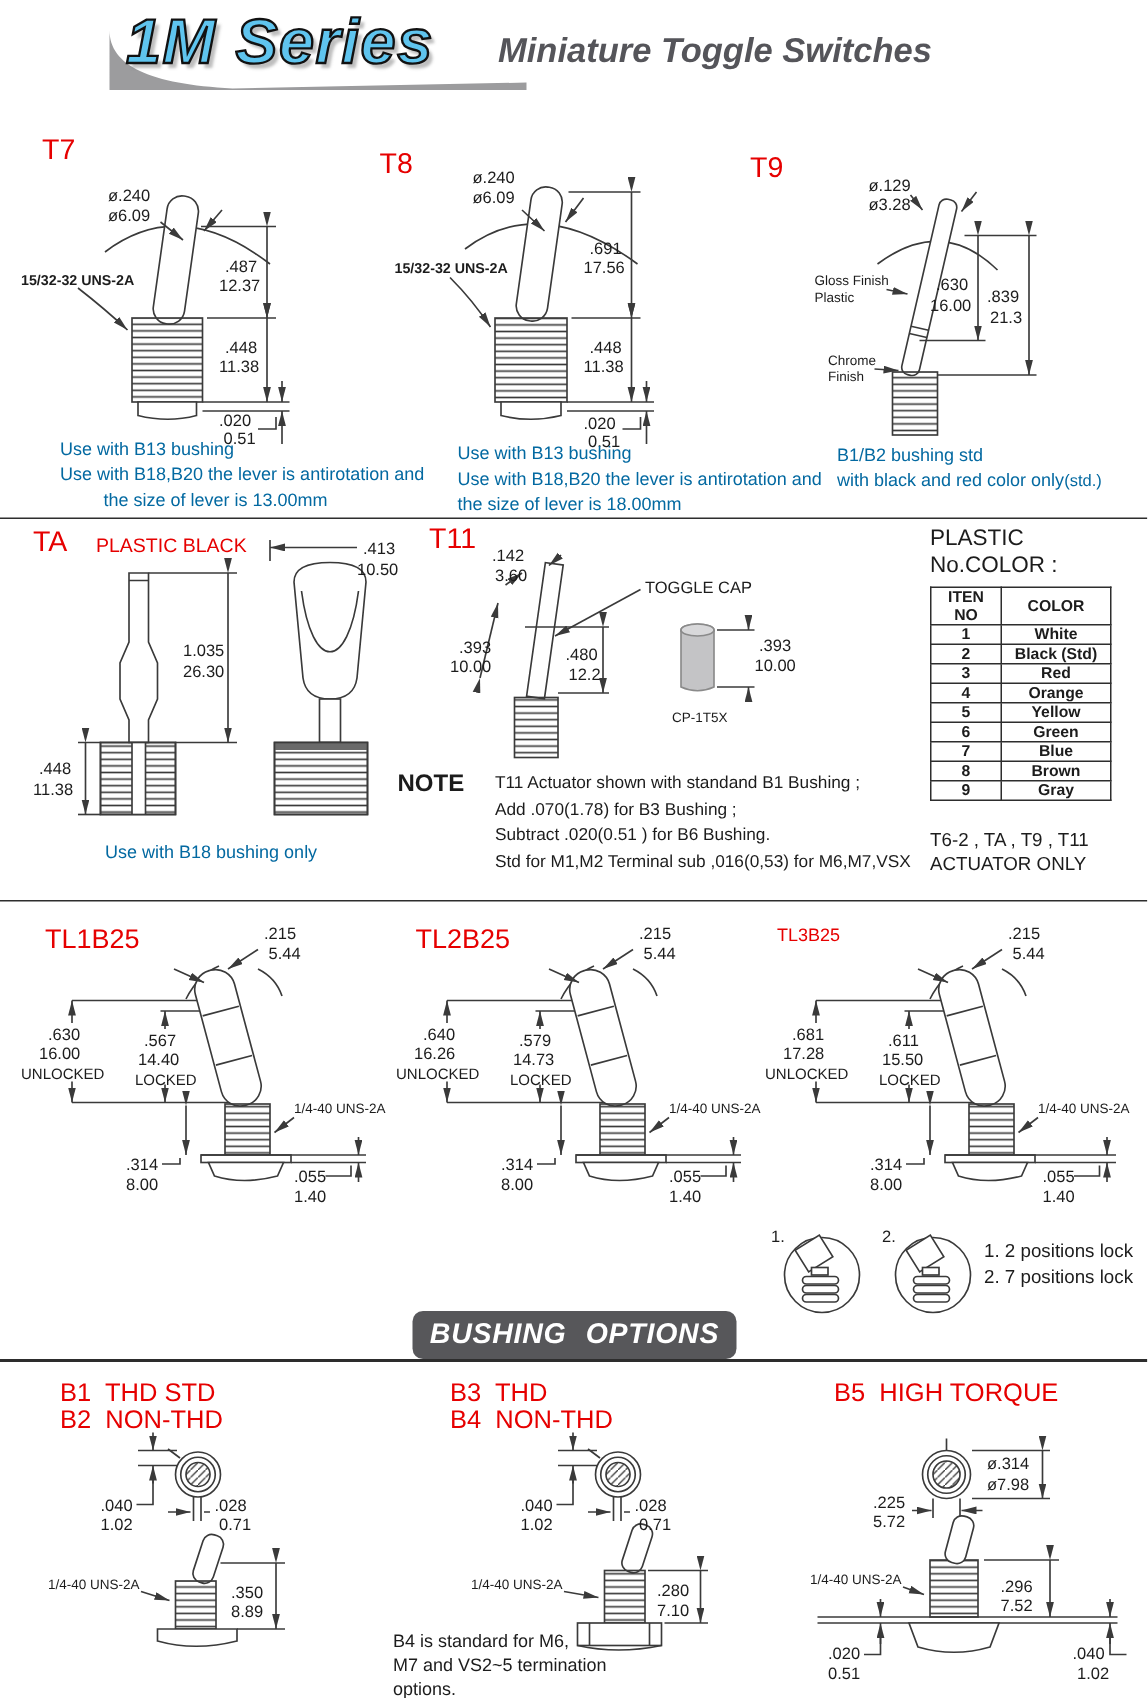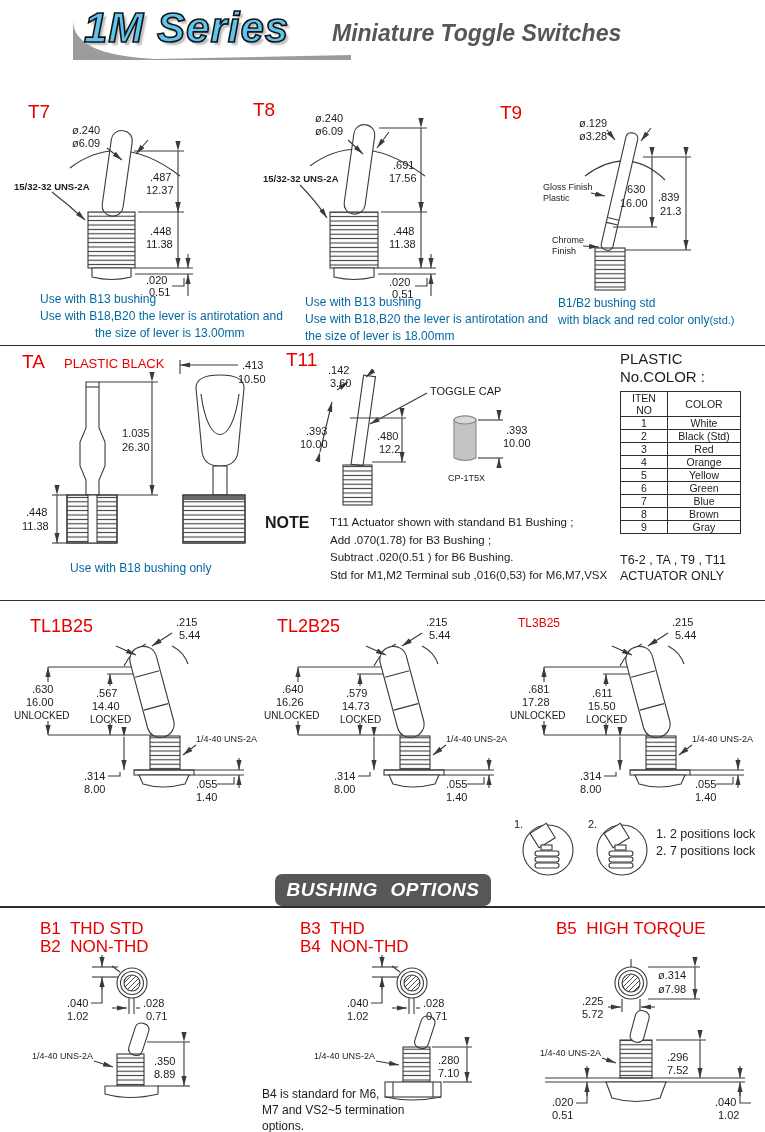--- a/index.html
+++ b/index.html
@@ -19,21 +19,21 @@
         font-style:italic;color:#55555a}
   .banner{position:absolute;left:275px;top:874px;width:216px;height:32px;background:#57575a;
         border-radius:7px;color:#fff;font-size:19px;font-weight:bold;font-style:italic;
         text-align:center;line-height:32px;word-spacing:7px;letter-spacing:.5px}
   .note-title{position:absolute;left:265px;top:514px;font-size:16px;font-weight:bold}
   .note-lines{position:absolute;left:330px;top:514px;font-size:11.5px;line-height:17.5px}
   .pt-wrap{position:absolute;left:620px;top:350px;width:145px}
   .pt-title{font-size:15px;line-height:18px}
   table.pt{border-collapse:collapse;margin-top:5px}
   table.pt th,table.pt td{border:1px solid #2d2d2d;font-size:10.5px;padding:0 3px;height:12px;
-        line-height:12px;font-weight:normal}
+        line-height:12px;font-weight:bold}
   table.pt th{text-align:center}
   table.pt td.c1{text-align:center;width:40px}
   table.pt td.c2{width:66px;text-align:center}
   .pt-foot{font-size:12.5px;line-height:16px;margin-top:18px}
   svg text{font-family:"Liberation Sans",sans-serif;fill:#1c1c1c}
   .d{font-size:11px}
   .d9{font-size:9.5px;font-weight:bold}
   .d8{font-size:9px}
   .dl{font-size:10px}
   g.draw{stroke:#3a3a3a;fill:none;stroke-width:1.1}
@@ -61,21 +61,21 @@
       </pattern>
     </defs>
   </svg>
 
   <svg class="fig" style="left:70px;top:8px" width="285" height="52">
     <path d="M3 12 C3 36 30 48 85 51 L281 47 L281 52 L3 52 Z" fill="#9c9c9e"></path>
   </svg>
   <div class="logo">1M Series</div>
   <div class="page-title">Miniature Toggle Switches</div>
 
-  <div class="lbl" style="left:28px;top:101px">T7</div>
+  <div class="lbl" style="left:28px;top:90px">T7</div>
   <svg class="fig" style="left:12px;top:104px" width="245" height="196">
     <g class="draw">
       <path d="M58 64 Q108 26 168 72"></path>
       <g transform="rotate(8 100 110)">
           <rect x="89" y="26" width="21" height="86" rx="10" style="fill:#fff"></rect>
         </g>
       <rect x="76" y="108" width="47" height="56" style="fill:url(#thr)"></rect>
       <path d="M80 164 H119 V173 Q100 178 80 173 Z" style="fill:#fff"></path>
       <path d="M95 44 L110 56" marker-end="url(#ae)"></path>
       <path d="M136 36 L124 50" marker-end="url(#ae)"></path>
@@ -96,21 +96,21 @@
     <text class="d" x="134" y="90">12.37</text>
     <text class="d" x="138" y="131">.448</text>
     <text class="d" x="134" y="144">11.38</text>
     <text class="d" x="134" y="180">.020</text>
     <text class="d" x="137" y="192">0.51</text>
     <text class="d9" x="2" y="86">15/32-32 UNS-2A</text>
   </svg>
   <div class="cap" style="left:40px;top:291px;width:280px">
     <div>Use with B13 bushing</div>
     <div>Use with B18,B20 the lever is antirotation and</div>
-    <div style="margin-left:55px">the size of lever is 13.00mm</div>
+    <div style="margin-left:29px">the size of lever is 13.00mm</div>
   </div>
 
   <div class="lbl" style="left:253px;top:99px">T8</div>
   <svg class="fig" style="left:255px;top:100px" width="245" height="202">
     <g class="draw">
       <path d="M55 66 Q105 28 170 76"></path>
       <g transform="rotate(8 99 112)">
           <rect x="88" y="24" width="21" height="90" rx="10" style="fill:#fff"></rect>
         </g>
       <rect x="75" y="112" width="48" height="56" style="fill:url(#thr)"></rect>

